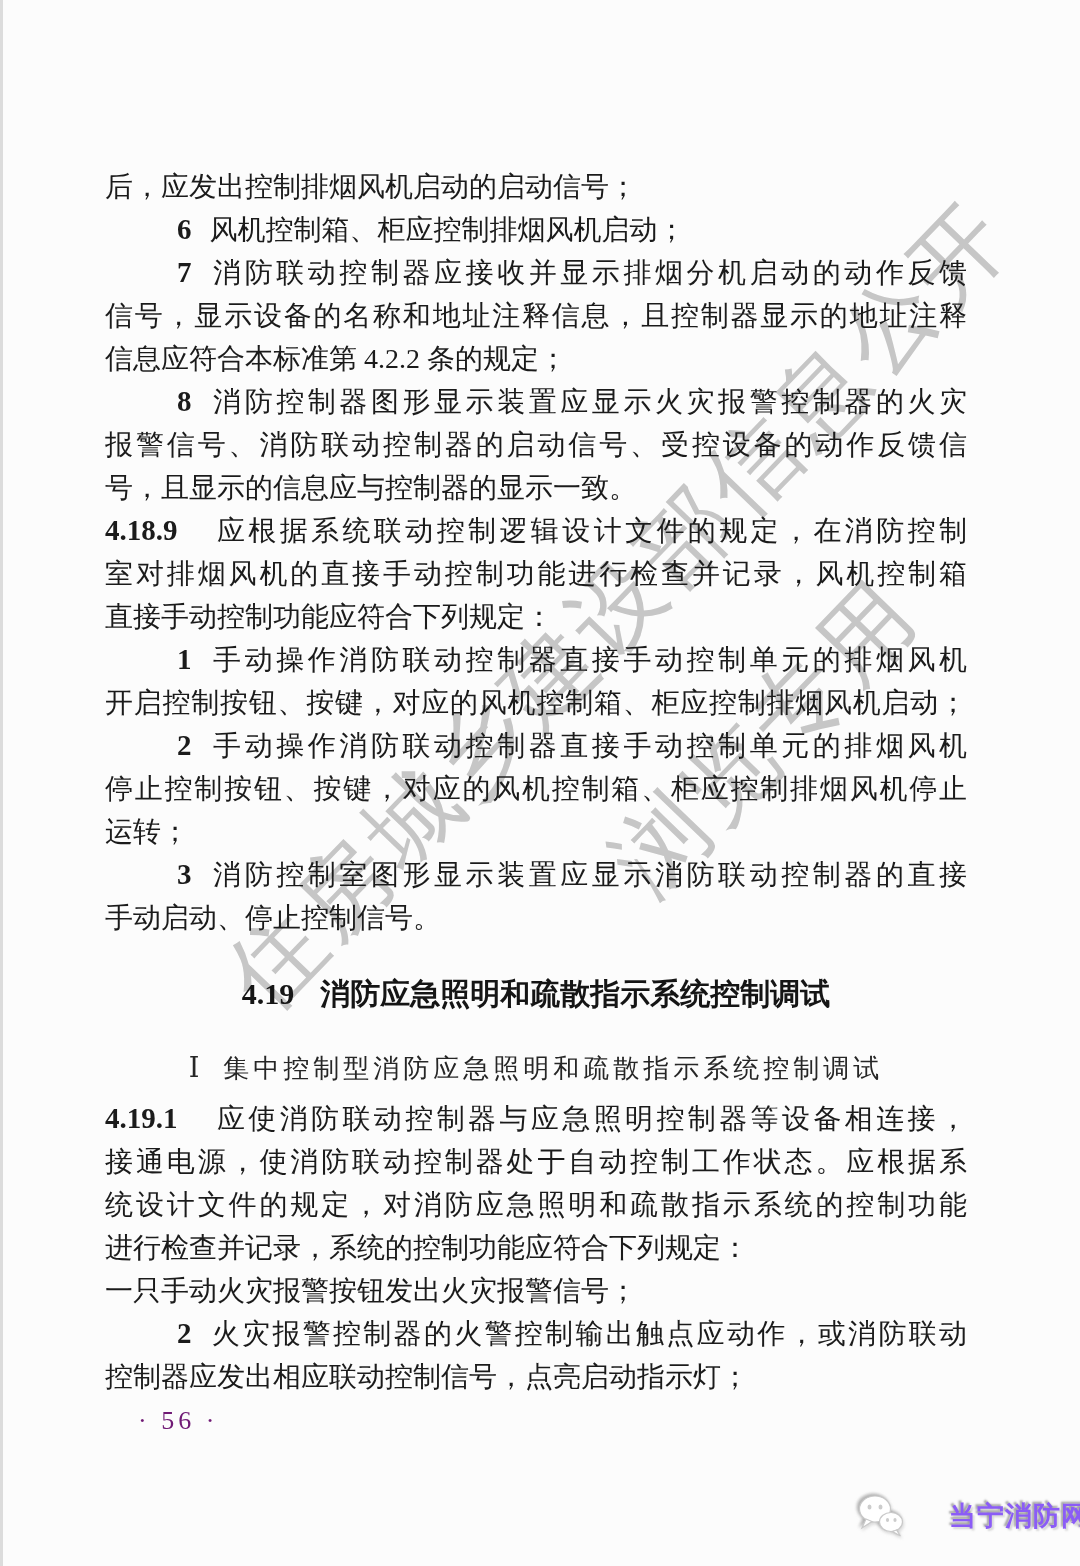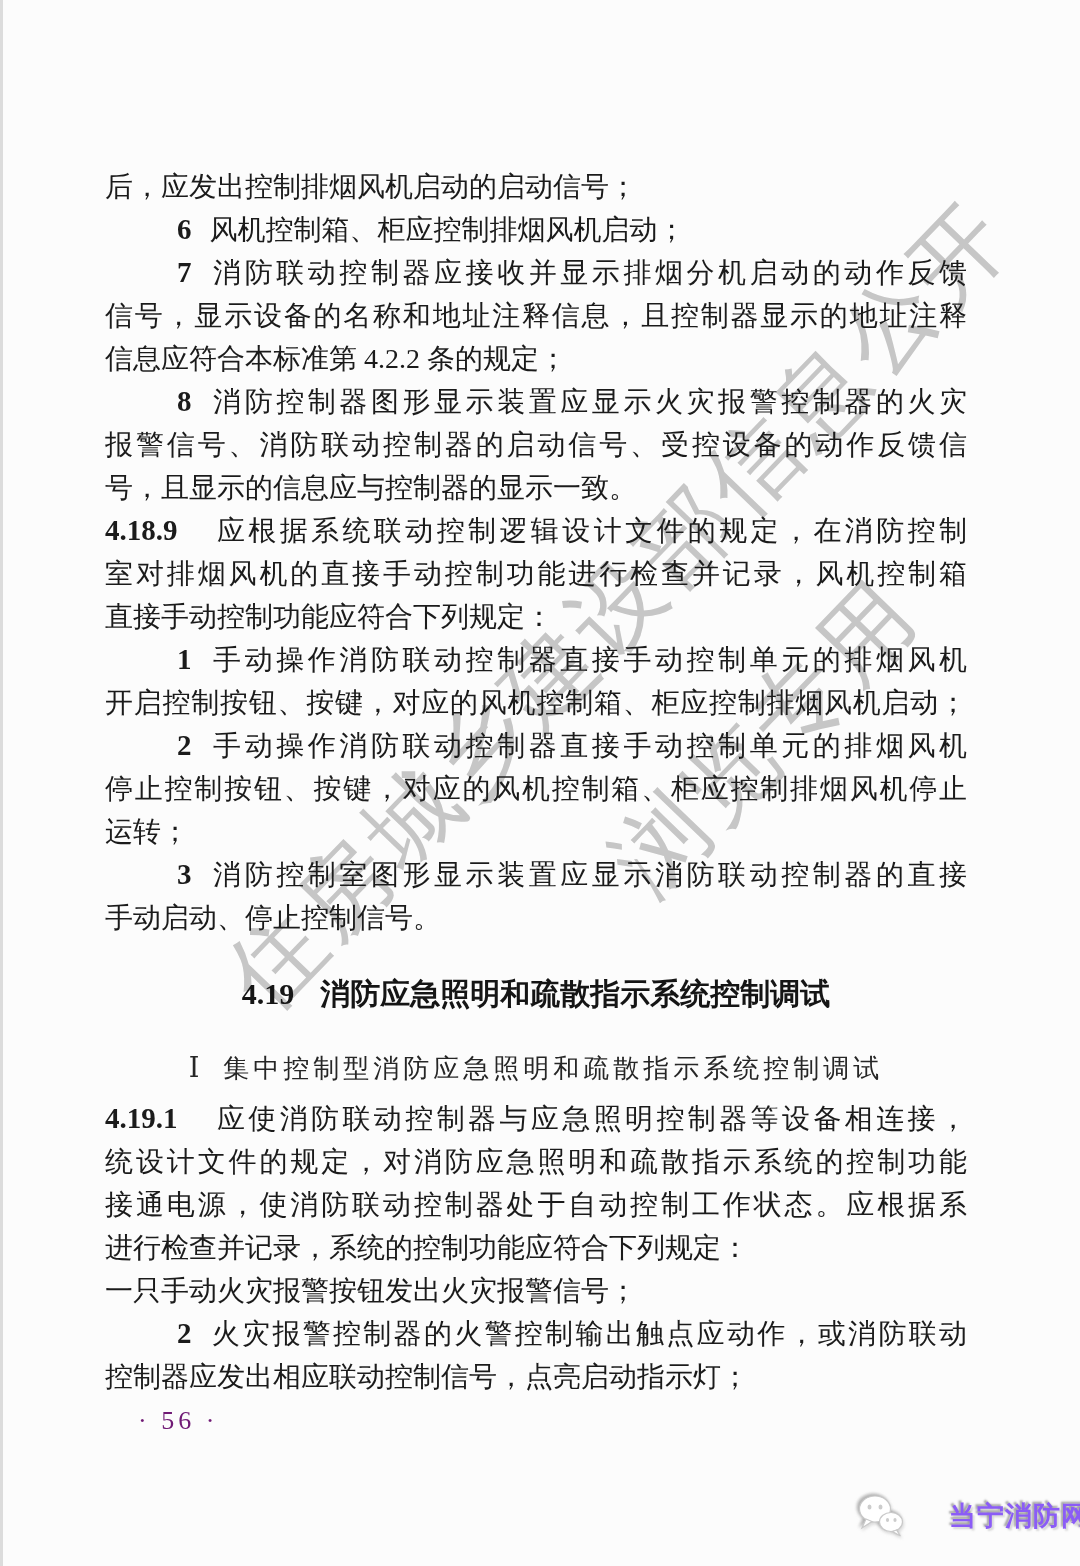--- a/index.html
+++ b/index.html
@@ -118,22 +118,22 @@
     <div class="line item fill"><span class="num">1</span><span class="txt">手动操作消防联动控制器直接手动控制单元的排烟风机</span></div>
     <div class="line cont fill"><span class="txt">开启控制按钮、按键，对应的风机控制箱、柜应控制排烟风机启动；</span></div>
     <div class="line item fill"><span class="num">2</span><span class="txt">手动操作消防联动控制器直接手动控制单元的排烟风机</span></div>
     <div class="line cont fill"><span class="txt">停止控制按钮、按键，对应的风机控制箱、柜应控制排烟风机停止</span></div>
     <div class="line cont"><span class="txt">运转；</span></div>
     <div class="line item fill"><span class="num">3</span><span class="txt">消防控制室图形显示装置应显示消防联动控制器的直接</span></div>
     <div class="line cont"><span class="txt">手动启动、停止控制信号。</span></div>
     <div class="line heading"><span class="num">4.19</span><span class="txt">消防应急照明和疏散指示系统控制调试</span></div>
     <div class="line subheading"><span class="num">Ⅰ</span><span class="txt">集中控制型消防应急照明和疏散指示系统控制调试</span></div>
     <div class="line clause fill"><span class="num">4.19.1</span><span class="txt">应使消防联动控制器与应急照明控制器等设备相连接，</span></div>
+    <div class="line cont fill"><span class="txt">接通电源，使消防联动控制器处于自动控制工作状态。应根据系</span></div>
     <div class="line cont fill"><span class="txt">统设计文件的规定，对消防应急照明和疏散指示系统的控制功能</span></div>
-    <div class="line cont fill"><span class="txt">接通电源，使消防联动控制器处于自动控制工作状态。应根据系</span></div>
     <div class="line cont"><span class="txt">进行检查并记录，系统的控制功能应符合下列规定：</span></div>
     <div class="line cont"><span class="txt">一只手动火灾报警按钮发出火灾报警信号；</span></div>
     <div class="line item fill"><span class="num">2</span><span class="txt">火灾报警控制器的火警控制输出触点应动作，或消防联动</span></div>
     <div class="line cont"><span class="txt">控制器应发出相应联动控制信号，点亮启动指示灯；</span></div>
   </main>
 
 <div class="page-number">· 56 ·</div>
 
 <div class="brand">
   <span class="logo-icon">

